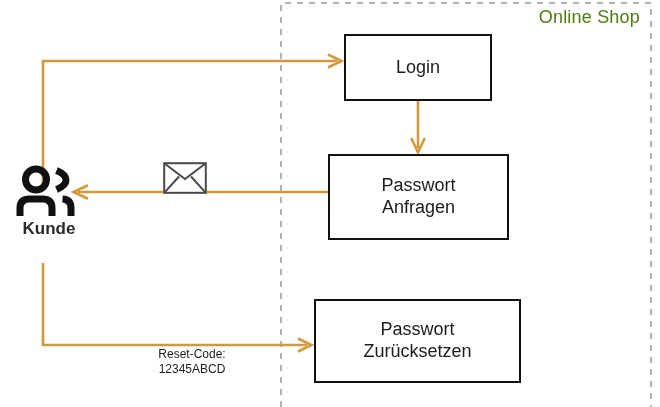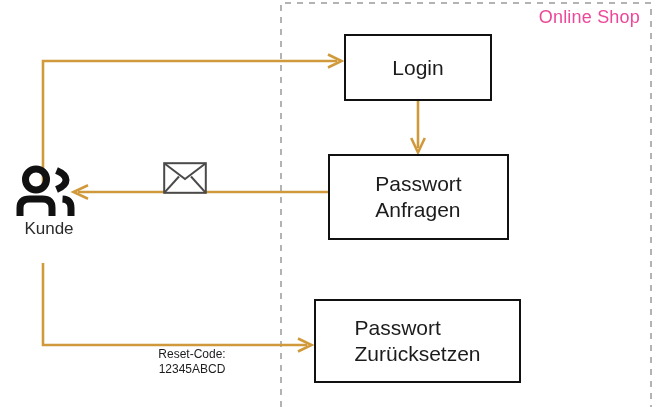--- a/index.html
+++ b/index.html
@@ -30,50 +30,52 @@
     fill: none;
     stroke: #b3b3b3;
     stroke-width: 2;
     stroke-dasharray: 6 6;
   }
   .boundary-title {
     position: absolute;
     right: 20px;
     top: 7px;
     font-size: 18px;
-    color: #ec4899;
+    color: #4d7c0f;
     letter-spacing: 0.2px;
     white-space: nowrap;
     margin-left: 20px;
   }
   
   .node {
     position: absolute;
     box-sizing: border-box;
     background: #ffffff;
     border: 2.5px solid #111111;
     display: flex;
     align-items: center;
     justify-content: center;
+    text-align: center;
     color: #1c1c1c;
-    font-size: 21px;
+    font-size: 18px;
     line-height: 1.22;
     padding: 2px 6px;
   }
   .node .node-label {
     display: block;
     white-space: pre-line;
   }
   
   .actor {
     position: absolute;
     left: 12px;
     top: 163px;
     width: 74px;
     height: 90px;
+    font-weight: bold;
   }
   .actor svg {
     display: block;
   }
   .actor-label {
     position: absolute;
     left: 0;
     top: 56px;
     width: 74px;
     text-align: center;

